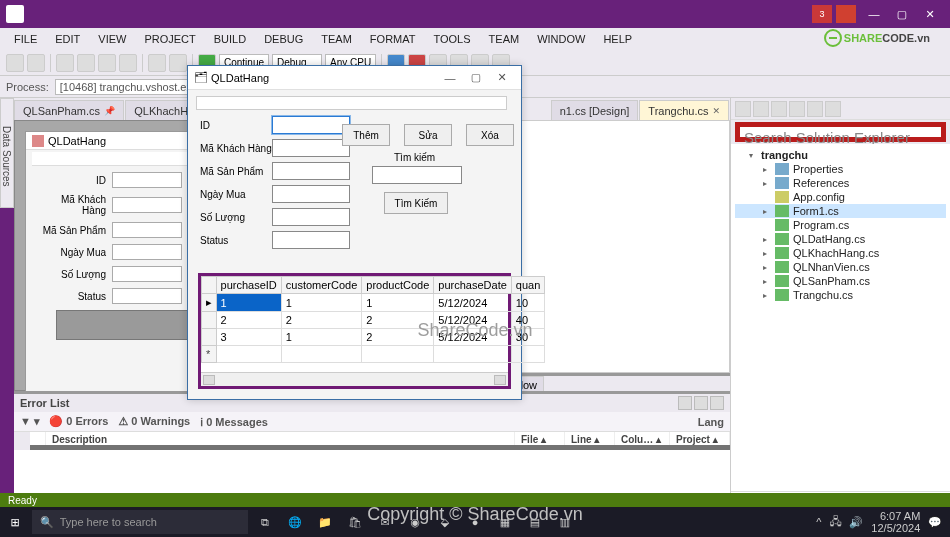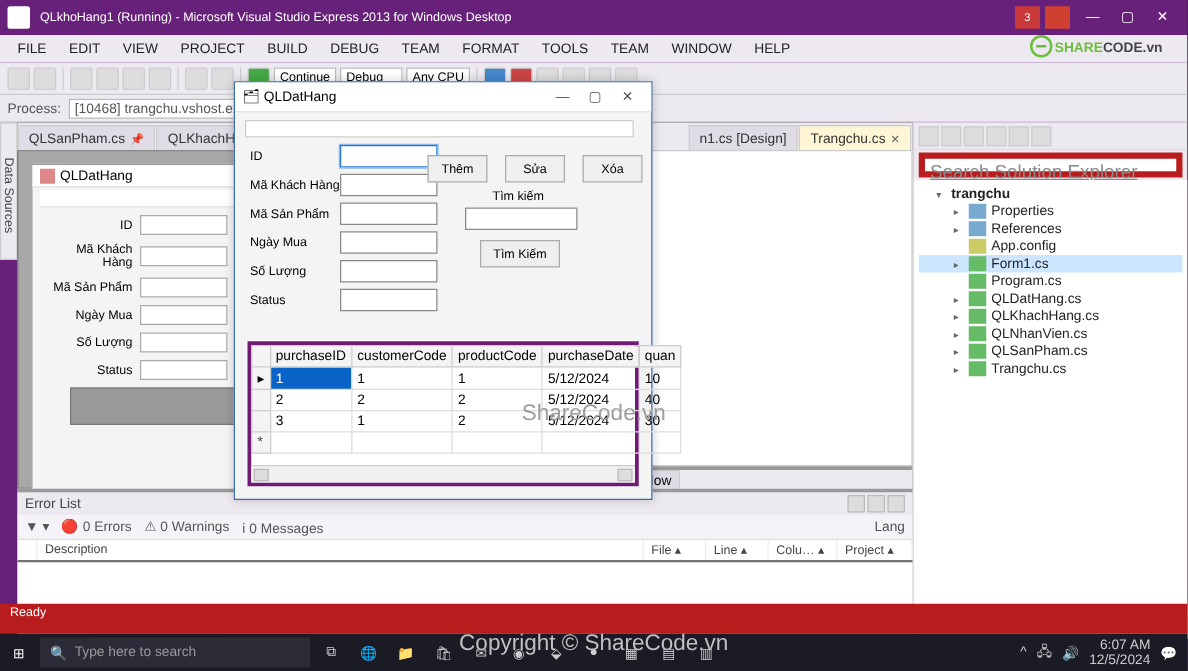--- a/index.html
+++ b/index.html
@@ -36,21 +36,21 @@
 .doctab.active { background: #fff6d6; }
 .doctab .pin { color:#666; font-size:9px;}
 .docarea { flex: 1; background: #a8a8a8; position: relative; border: 1px solid #888; }
 
 .errlist { height: 120px; background: #ece9f0; border-top: 3px solid #999; display: flex; flex-direction: column;}
 .errlist .hdr { height: 18px; background: #ece9f0; display: flex; align-items: center; padding: 0 6px; font-size: 10px; justify-content: space-between; color:#444;}
 .errlist .hdr .wbtns { display:flex; gap:2px;}
 .errlist .hdr .wbtn { width:14px;height:14px;background:#ddd;border:1px solid #bbb;}
 .errlist .filters { height: 20px; background: #f5f3f8; display: flex; align-items: center; padding: 0 6px; gap: 10px; font-size: 10px; border-bottom: 1px solid #ddd;}
 .errlist .filters span { color:#555;}
-.errlist .cols { height: 18px; background: #fff; display: flex; border-bottom: 2px solid #737373; }
+.errlist .cols { height: 18px; background: #fff; display: flex; border-bottom: 5px solid #737373; margin-left: 16px; }
 .errlist .cols div { padding: 2px 6px; border-right: 1px solid #eee; font-size: 10px; color:#444;}
 .errlist .body { flex: 1; background: #fff; }
 .errlist .bottombar { height: 18px; background: #ece9f0; display: flex; align-items: center; gap: 2px; font-size:10px;}
 .errlist .bottombar .bt { padding: 2px 6px; background: #e0dce6; border:1px solid #ccc;}
 .errlist .bottombar .bt.active { background: #fff; }
 
 .callstack { width: 360px; display: flex; flex-direction: column; border-left: 1px solid #888; background:#ece9f0;}
 
 .rightpanel { width: 220px; background: #ece9f0; border-left: 1px solid #ccc; display: flex; flex-direction: column; }
 .rightpanel .hdr { height: 18px; background: #ece9f0; display: flex; align-items: center; padding: 0 6px; font-size: 10px; justify-content: space-between; color:#444;}
@@ -97,21 +97,21 @@
 .dialog .grid { position:absolute; left:10px; right:10px; bottom:10px; height:116px; background:#fff; border:3px solid #701a75;}
 .dialog .grid table { width:100%; border-collapse: collapse; font-size:10px;}
 .dialog .grid th { background:#f4f4f4; border:1px solid #ccc; padding:2px 4px; font-weight:normal; text-align:left;}
 .dialog .grid td { border:1px solid #ddd; padding:2px 4px; height:14px;}
 .dialog .grid .rowhdr { width:14px; background:#f4f4f4; border:1px solid #ccc;}
 .dialog .grid .sel { background:#0a64c8; color:#fff;}
 .dialog .grid .star { color:#444;}
 .dialog .scrollb { position:absolute; bottom:0; left:0; right:0; height:14px; background:#f0f0f0; border-top:1px solid #ccc; display:flex; justify-content:space-between; padding:0 2px; align-items:center;}
 .dialog .scrollb .ar{width:12px;height:10px;background:#ddd;border:1px solid #bbb;}
 
-.statusbar { position: absolute; bottom: 0; left: 0; right: 0; height: 24px; background: #b91c1c; color: #fff; font-size: 10px; padding: 2px 8px; }
+.statusbar { position: absolute; bottom: 0; left: 0; right: 0; height: 14px; background: #4d7c0f; color: #fff; font-size: 10px; padding: 2px 8px; }
 
 .taskbar { position: absolute; bottom: 0; left: 0; right: 0; height: 30px; background: #1b1b26; display: flex; align-items: center; }
 .taskbar .start { width: 30px; height: 30px; display: flex; align-items: center; justify-content: center; color:#fff;}
 .taskbar .search { width: 216px; height: 24px; background: #2c2c38; color: #999; padding: 0 8px; display: flex; align-items: center; gap: 6px; margin: 0 2px;}
 .taskbar .tbicon { width: 30px; height: 30px; display:flex;align-items:center;justify-content:center; color:#ccc;}
 .taskbar .tray { margin-left: auto; display: flex; align-items: center; gap: 8px; color: #ccc; padding: 0 8px; font-size: 9px;}
 .taskbar .clock { text-align: right; line-height: 1.1;}
 
 .watermark { position: absolute; left: 0; right: 0; text-align: center; color: #9d9d9d; font-size: 18px; font-weight: 500; pointer-events: none;}
 .watermark.w1 { top: 320px;}
@@ -119,21 +119,20 @@
 .brandlogo { position:absolute; right:20px; top:28px; font-size:16px; font-weight:700;}
 .brandlogo .s1{color:#6bbf3a;} .brandlogo .s2{color:#444;}
 .brandlogo .ic{display:inline-block;width:18px;height:18px;border:2px solid #6bbf3a;border-radius:50%;vertical-align:middle;margin-right:2px;position:relative;}
 .brandlogo .ic::after{content:"";position:absolute;left:3px;top:6px;width:8px;height:2px;background:#6bbf3a;}
 </style>
 </head>
 <body>
 
 <div class="titlebar">
   <div class="vsicon"></div>
-  <div class="title">QLkhoHang1 (Running) - Microsoft Visual Studio Express 2013 for Windows Desktop</div>
   <div class="spacer"></div>
   <div class="notif">3</div>
   <div class="flag"></div>
   <div class="winbtn">—</div>
   <div class="winbtn">▢</div>
   <div class="winbtn">✕</div>
 </div>
 
 <div class="menubar">
   <span>FILE</span>
@@ -254,21 +253,21 @@
         <div style="flex:1;background:#fff;border:1px solid #ccc;margin:0;"></div>
         <div class="errlist" style="height:18px;flex:none;">
           <div class="bottombar">
             <div class="bt active">Call Stack</div>
             <div class="bt">Immediate Window</div>
           </div>
         </div>
       </div>
     </div>
 
-    <div class="errlist" style="position:relative;">
+    <div class="errlist" style="position:relative;font-weight:bold;">
       <div class="hdr">
         <span>Error List</span>
         <div class="wbtns">
             <div class="wbtn"></div>
             <div class="wbtn"></div>
             <div class="wbtn"></div>
           </div>
       </div>
       <div class="filters">
         <span>▼ ▾</span>

